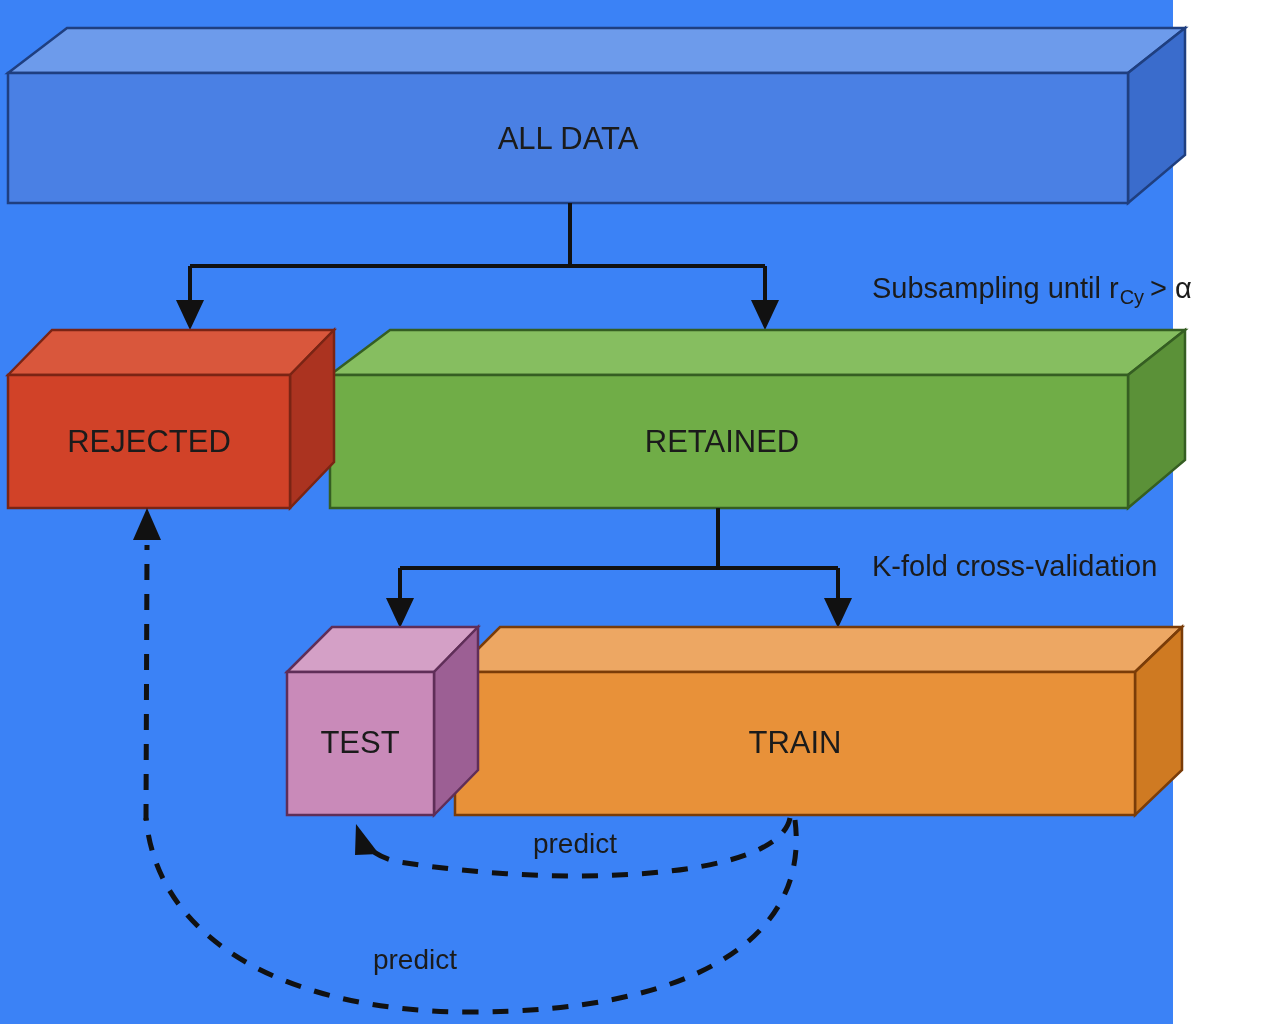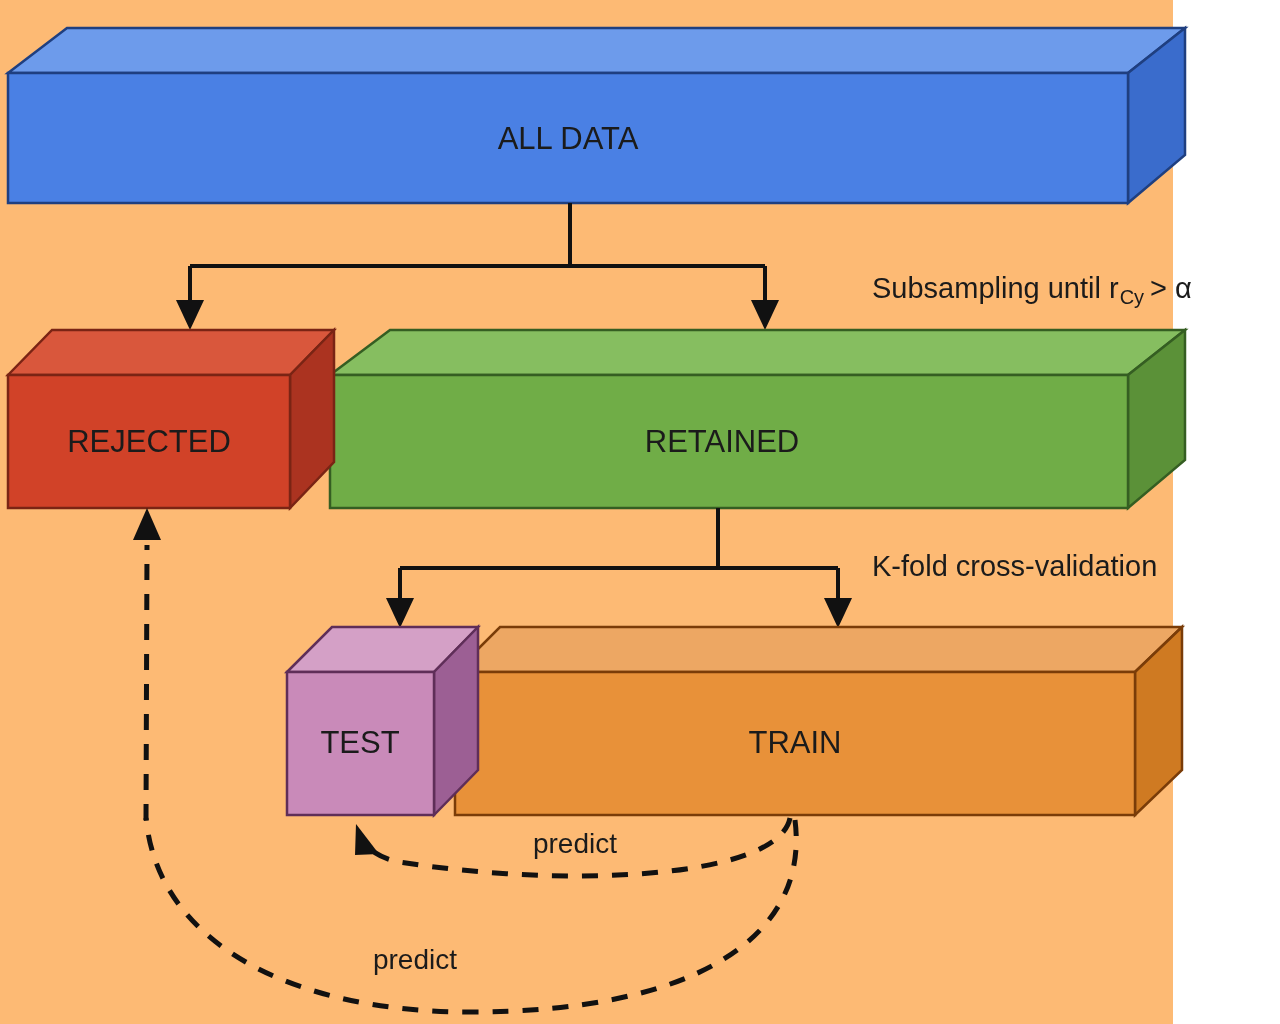--- a/index.html
+++ b/index.html
@@ -10,21 +10,21 @@
   body {
     width: 1280px;
     height: 1024px;
     font-family: "Liberation Sans", sans-serif;
     overflow: hidden;
   }
   #diagram-root {
     position: relative;
     width: 1173px;
     height: 1024px;
-    background: #fdba74;
+    background: #3b82f6;
   }
   svg#flow {
     display: block;
     width: 1280px;
     height: 1024px;
   }
   .box-label {
     font-family: "Liberation Sans", sans-serif;
     font-size: 31px;
     fill: #1b1b1b;

